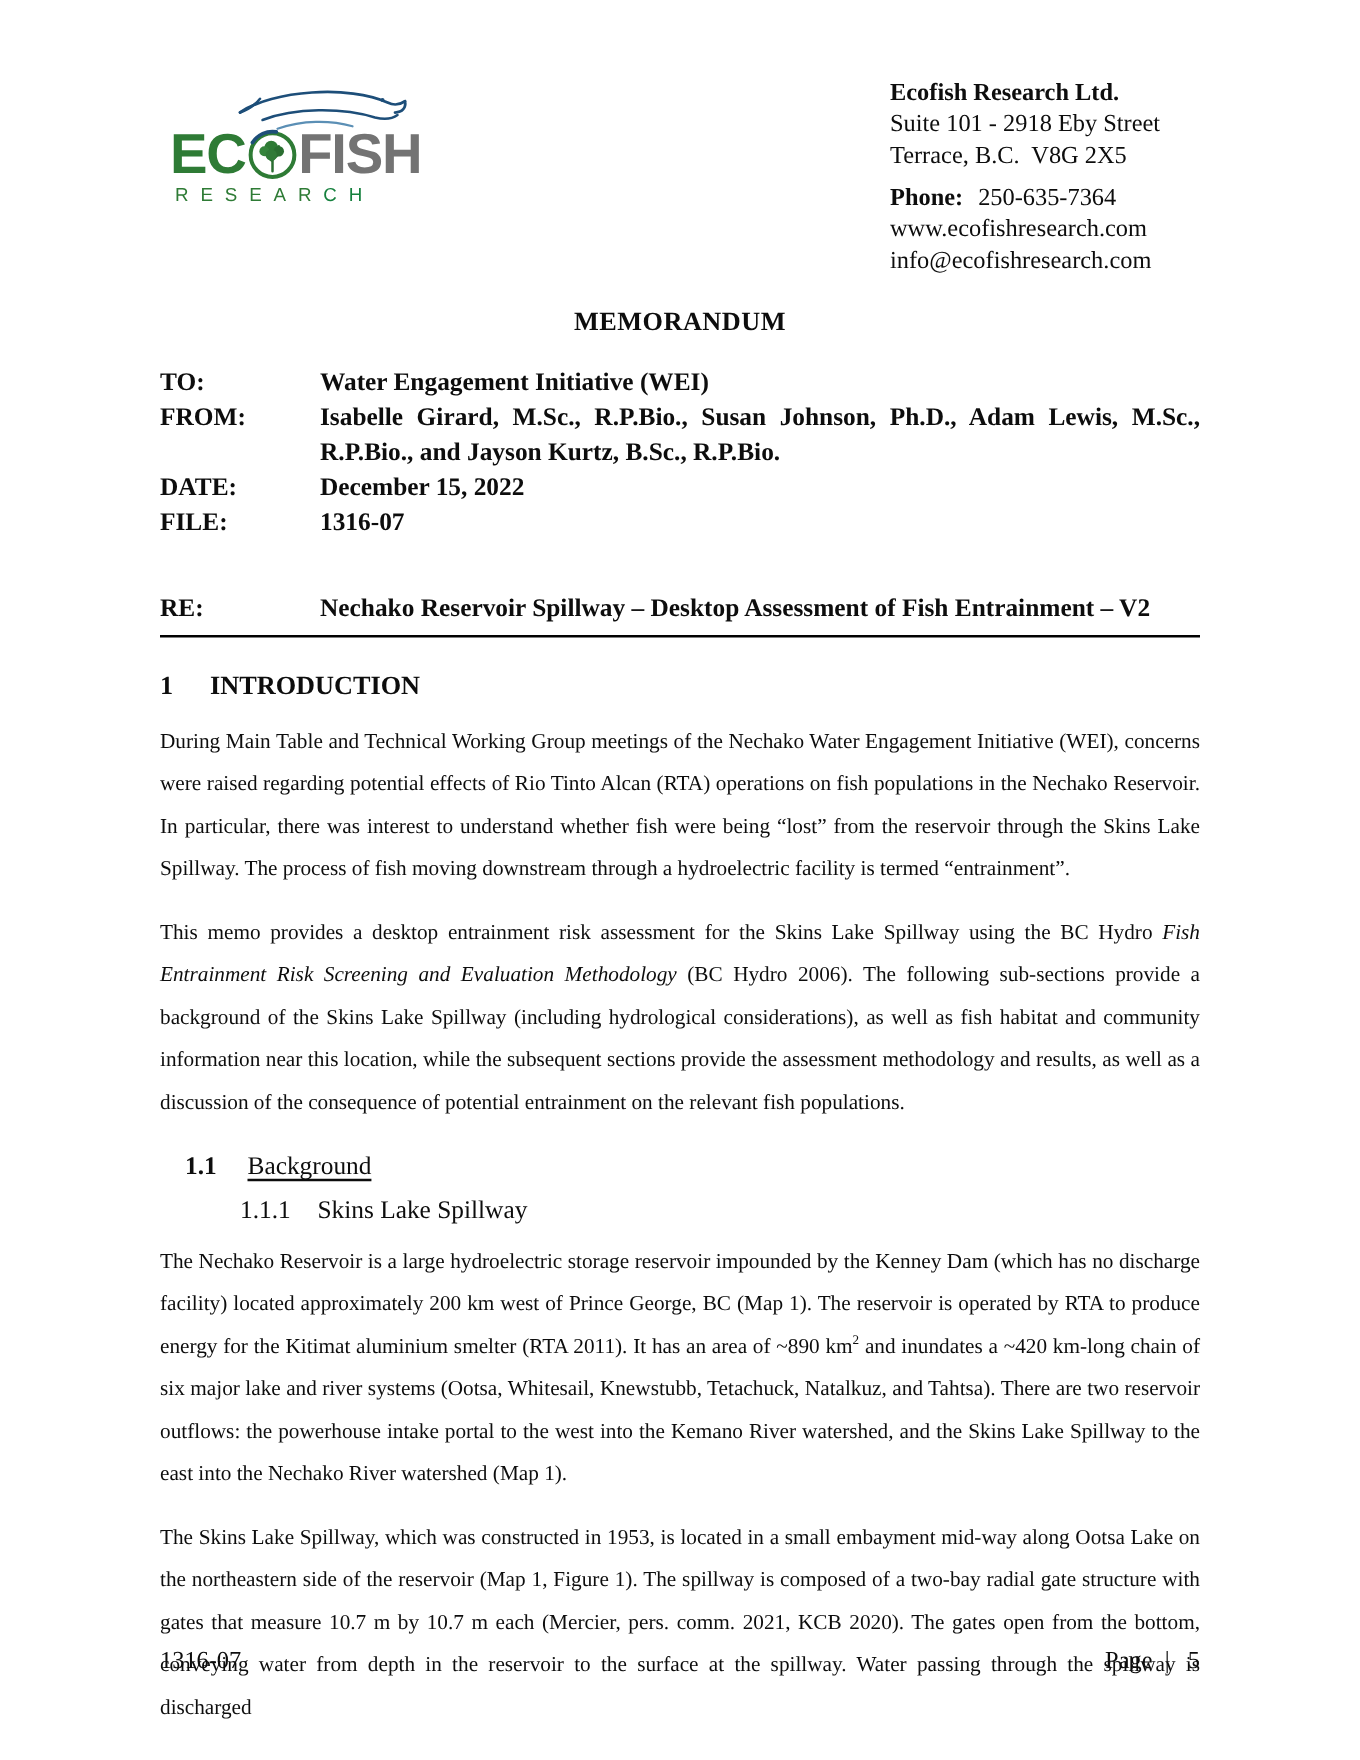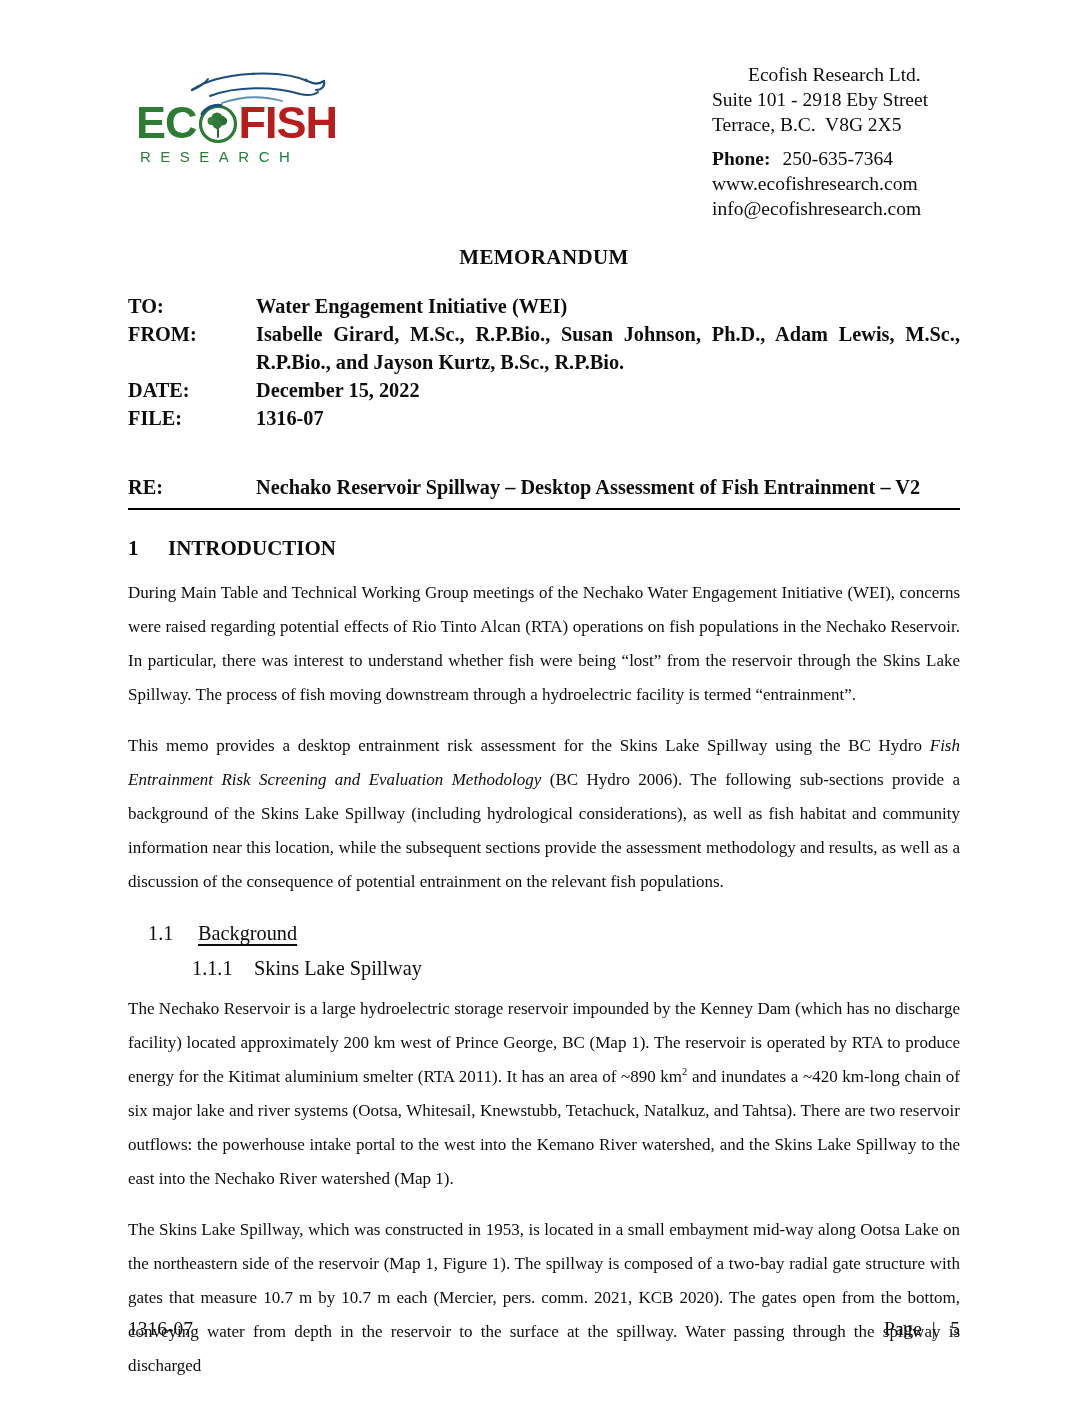--- a/index.html
+++ b/index.html
@@ -20,34 +20,34 @@
   .letterhead { display: flex; justify-content: space-between; align-items: flex-start; }
   .logo { width: 230px; margin-left: 8px; margin-top: 8px; }
   .logo-fish-svg { display: block; margin-left: 52px; }
   .wordmark {
     display: flex; align-items: flex-start;
     font-family: "Liberation Sans", sans-serif;
     font-size: 45px; font-weight: 600; line-height: 1;
     letter-spacing: -1px; margin-top: -6px;
   }
   .wordmark .ec { color: #2e7b35; }
-  .wordmark .fish { color: #b91c1c; }
+  .wordmark .fish { color: #737373; }
   .o-circle-svg { margin: 0 -1px -5px -1px; }
   .research-row {
     margin-top: 3px; margin-left: 4px;
     font-family: "Liberation Sans", sans-serif;
     font-size: 15px; font-weight: 500; letter-spacing: 9.5px;
     white-space: nowrap;
   }
   .research-row .r1 { color: #2e7b35; }
   .research-row .r2 { color: #15803d; }
 
   .contact { width: 248px; margin-top: 4px; font-size: 19.5px; }
   .contact .line { line-height: 25px; }
-  .contact .company { font-weight: normal; margin-left: 36px; }
+  .contact .company { font-weight: bold; }
   .contact .phone-line { margin-top: 9px; line-height: 25px; }
   .contact .phone-line .lbl { font-weight: bold; margin-right: 12px; }
 
   
   .memo-title {
     text-align: center; font-weight: bold; font-size: 21px;
     margin-top: 24px; letter-spacing: 0.4px;
   }
   .fields { margin-top: 22px; font-weight: bold; font-size: 20.3px; }
   .field-row { display: flex; line-height: 28px; }
@@ -61,21 +61,21 @@
   .h-section .num { display: inline-block; min-width: 40px; }
   .body-p {
     font-size: 17px; line-height: 34px;
     text-align: justify; margin-bottom: 17px;
   }
   .it { font-style: italic; }
   sup { font-size: 0.62em; line-height: 0; }
   .h-sub {
     margin: 23px 0 12px 20px; font-size: 20.3px; font-weight: normal;
   }
-  .h-sub .num { display: inline-block; min-width: 50px; }
+  .h-sub .num { display: inline-block; min-width: 50px; font-weight: bold; }
   .h-sub .u { text-decoration: underline; text-underline-offset: 4px; }
   .h-subsub {
     margin: 0 0 12px 64px; font-size: 20.3px; font-weight: normal;
   }
   .h-subsub .num { display: inline-block; min-width: 62px; }
 
   
   .footer {
     position: absolute; left: 128px; right: 128px; top: 1318px;
     display: flex; justify-content: space-between;

